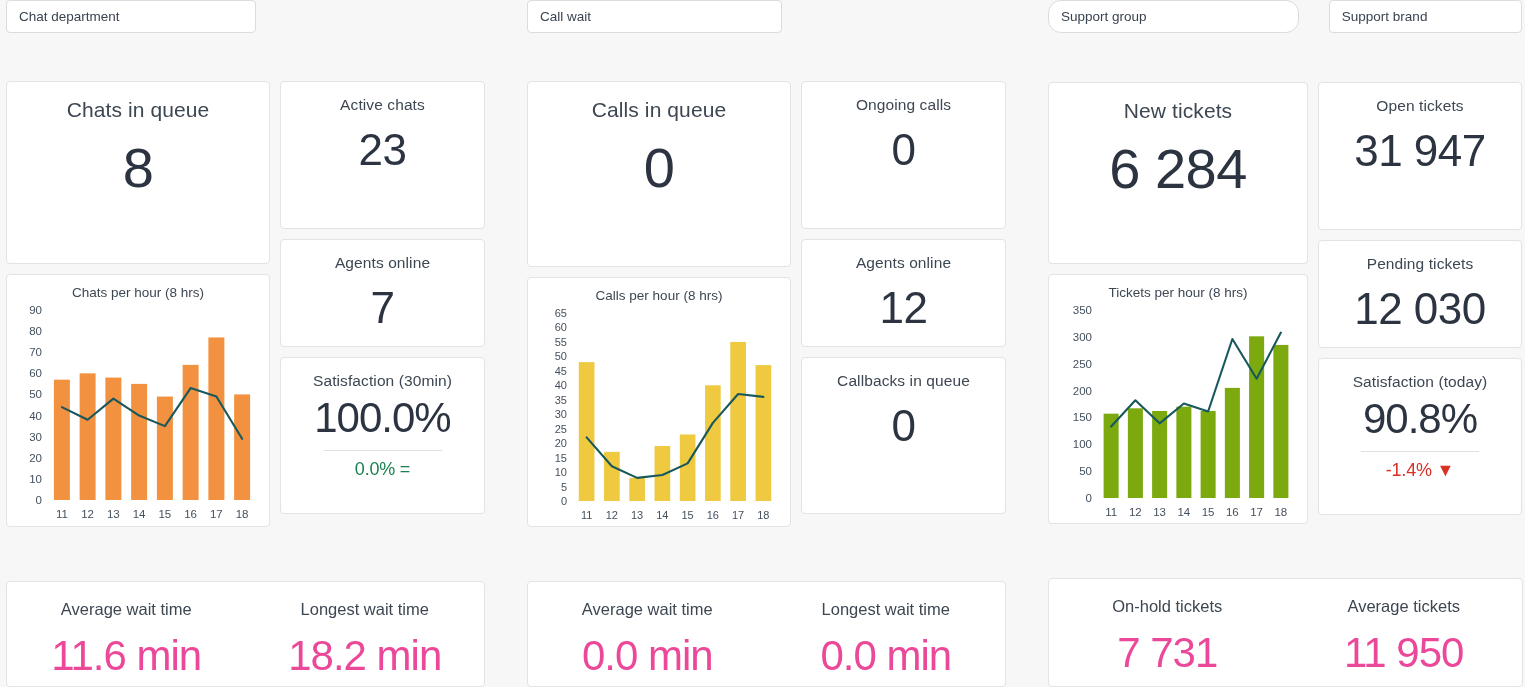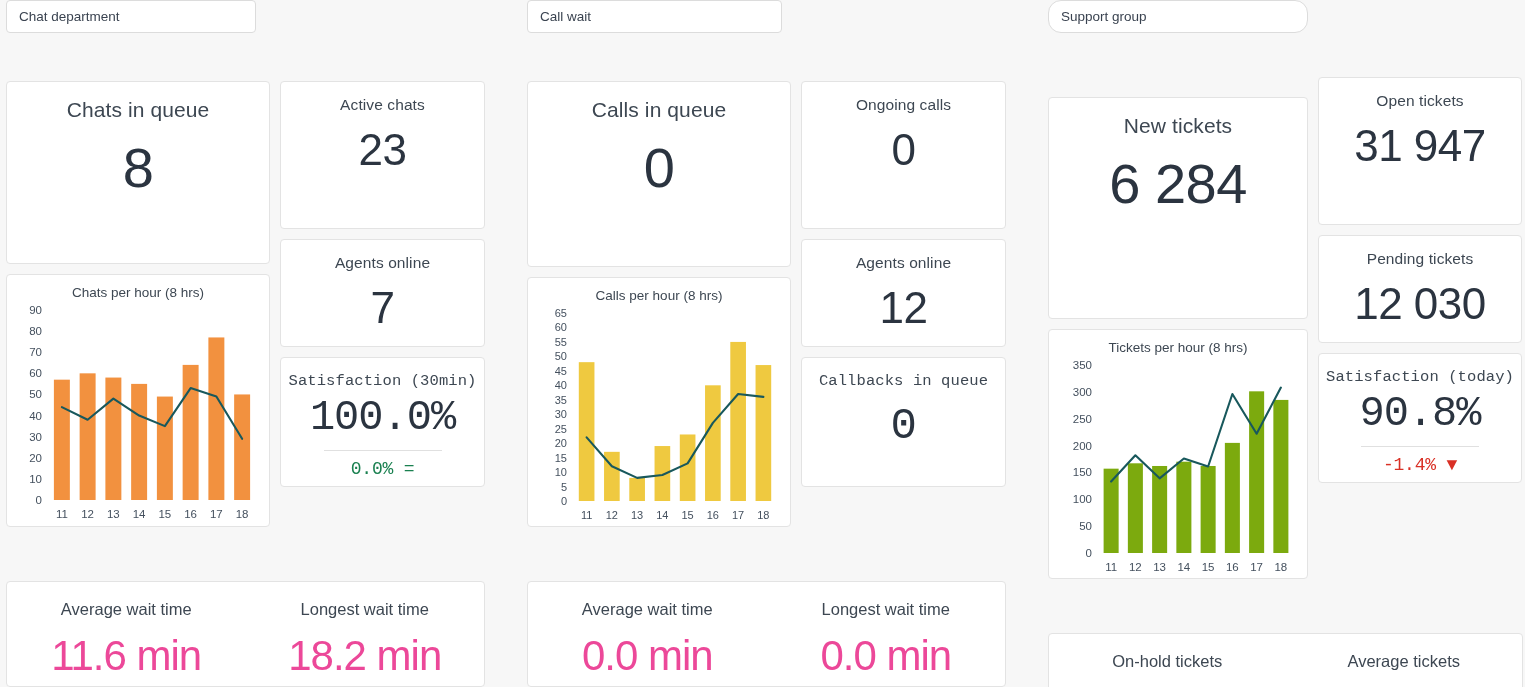--- a/index.html
+++ b/index.html
@@ -74,21 +74,21 @@
   .body-row { display: flex; gap: 10px; }
 
   
   .main-left  { width: 264px; }
   .side-right { width: 205px; }
 
   .p-h183 { height: 183px; }
   .p-h148 { height: 148px; }
   .p-h146 { height: 108px; }
   .p-h253 { height: 253px; }
-  .p-h131 { height: 130px; font-family: Liberation Mono, monospace; }
+  .p-h131 { height: 157px; }
   .p-h142 { height: 142px; }
 
   .stack { display: flex; flex-direction: column; gap: 10px; }
 
   
   .chart-panel { padding: 0; }
   .chart-title {
     font-size: 13.5px; color: #3d4752; margin-top: 10px; text-align: center;
   }
   .chart-svg { display: block; margin-top: 2px; }
@@ -271,25 +271,26 @@
       <div class="dual-half">
         <div class="dual-label">Longest wait time</div>
         <div class="dual-value">0.0 min</div>
       </div>
     </div>
   </div>
 
   <div class="column col-support">
     <div class="filter-row">
       <div class="filter-input fw-260">Support group</div>
+      <div class="filter-input fw-200">Support brand</div>
     </div>
 
     <div class="body-row">
       <div class="stack" style="width:260px;">
-        <div class="panel" style="height:222px;margin-top:20px;">
+        <div class="panel" style="height:182px;">
           <div class="panel-title big">New tickets</div>
           <div class="panel-value huge">6 284</div>
         </div>
         <div class="panel chart-panel" style="height:250px;">
           <div class="chart-title">Tickets per hour (8 hrs)</div>
           <svg class="chart-svg" id="chart-tickets-per-hour" width="258" height="222">
               <text x="43" y="200" text-anchor="end" font-size="11.5" font-family="&quot;Liberation Sans&quot;, sans-serif" fill="#44505e">0</text>
               <text x="43" y="173.14285714285714" text-anchor="end" font-size="11.5" font-family="&quot;Liberation Sans&quot;, sans-serif" fill="#44505e">50</text>
               <text x="43" y="146.28571428571428" text-anchor="end" font-size="11.5" font-family="&quot;Liberation Sans&quot;, sans-serif" fill="#44505e">100</text>
               <text x="43" y="119.42857142857143" text-anchor="end" font-size="11.5" font-family="&quot;Liberation Sans&quot;, sans-serif" fill="#44505e">150</text>

